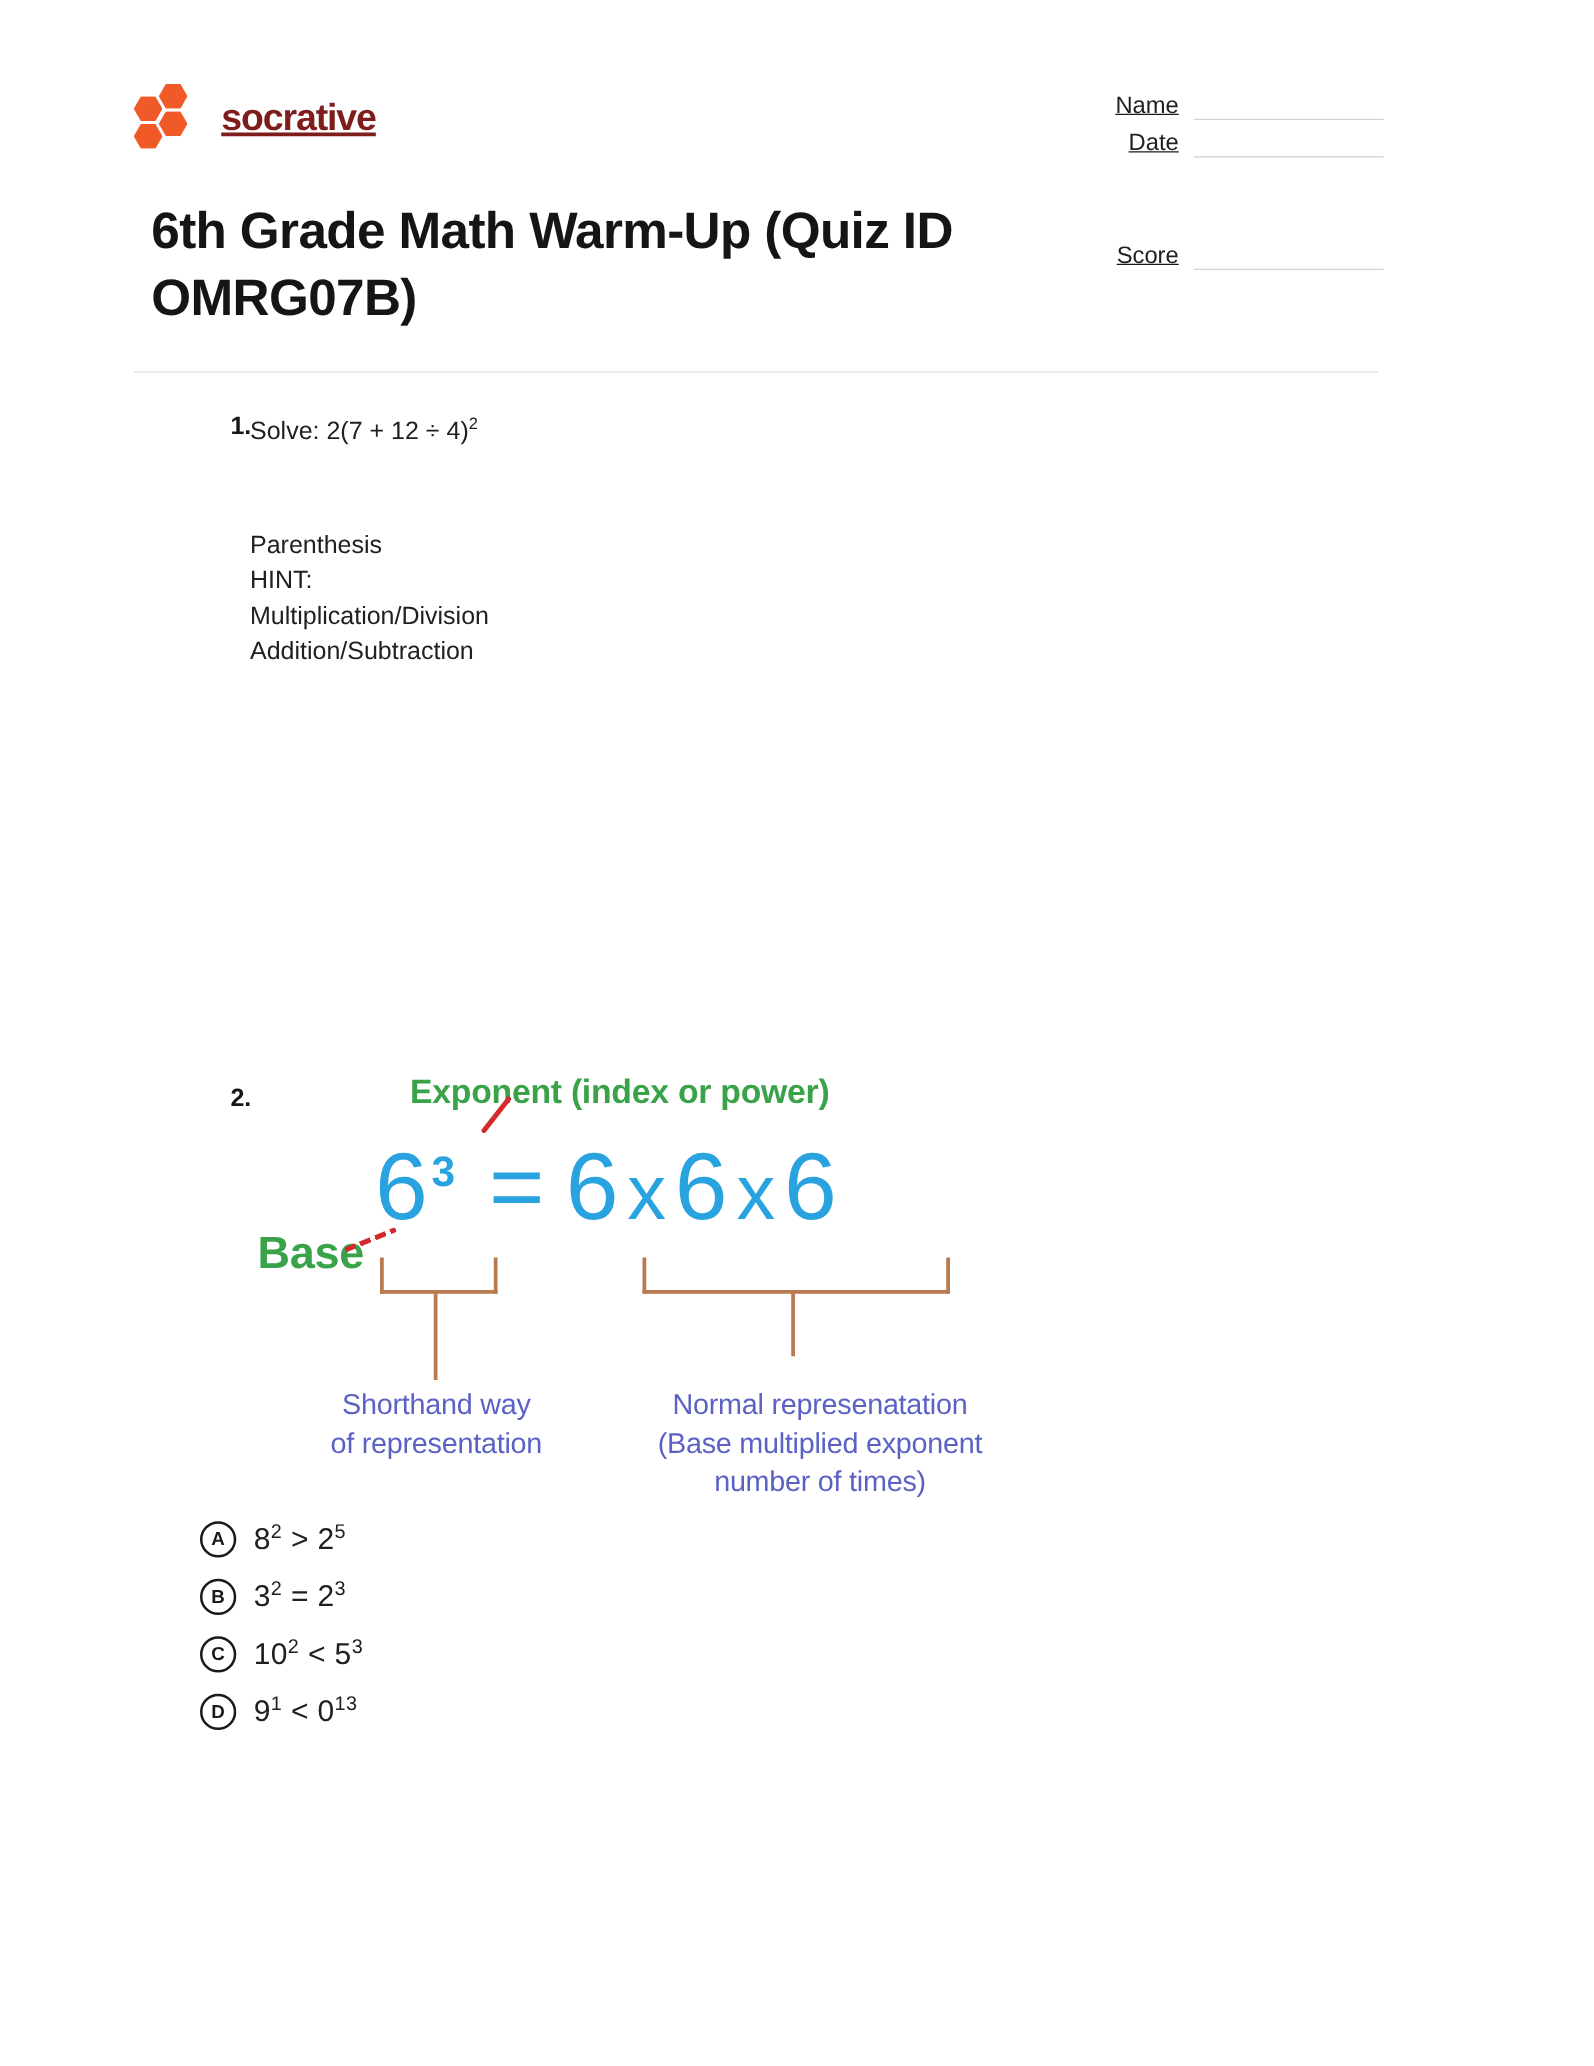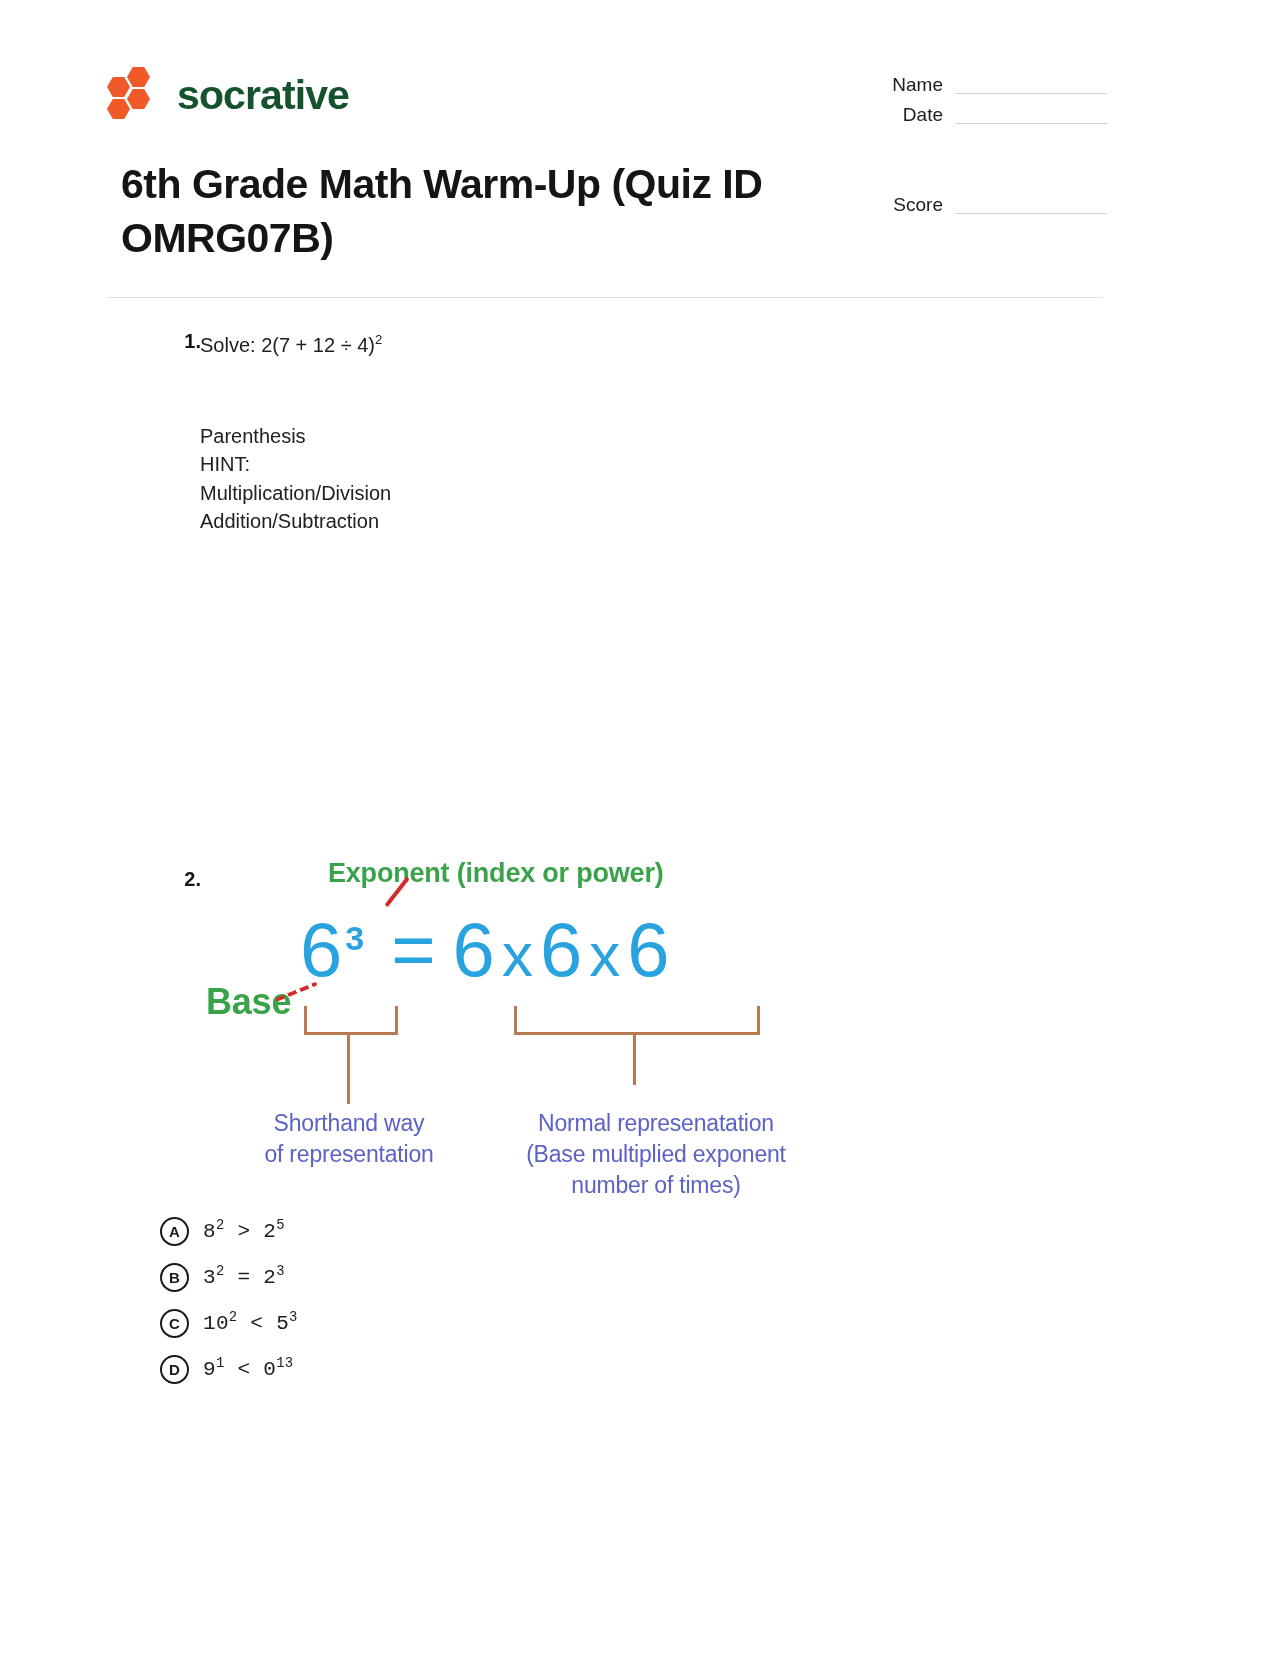--- a/index.html
+++ b/index.html
@@ -48,38 +48,40 @@
     width: 23px;
     height: 20px;
     background: #f05a28;
     clip-path: polygon(25% 0%, 75% 0%, 100% 50%, 75% 100%, 25% 100%, 0% 50%);
   }
   .hex.h1 { left: 0px;  top: 9px; }
   .hex.h2 { left: 0px;  top: 31px; }
   .hex.h3 { left: 20px; top: -1px; }
   .hex.h4 { left: 20px; top: 21px; }
   .wordmark {
-    font-size: 41px;
+    font-size: 30px;
     font-weight: 700;
     letter-spacing: -0.9px;
-    color: #14532d;
+    color: #7f1d1d;
     line-height: 1;
+    text-decoration: underline;
   }
 
   .meta-fields {
     position: absolute;
     right: 0;
     top: 14px;
     width: 255px;
   }
   .meta-row {
     display: flex;
-    align-items: center;
+    align-items: flex-end;
     justify-content: flex-end;
     margin-bottom: 8px;
+    text-decoration: underline;
   }
   .meta-label {
     font-size: 19px;
     color: #202020;
     white-space: nowrap;
     margin-right: 12px;
   }
   .meta-line {
     display: inline-block;
     width: 152px;
@@ -280,24 +282,23 @@
     border-radius: 50%;
     display: flex;
     align-items: center;
     justify-content: center;
     font-size: 15px;
     font-weight: 700;
     color: #1a1a1a;
     margin-right: 14px;
   }
   .opt-text {
-    font-size: 21px;
+    font-size: 24px;
     color: #202020;
     letter-spacing: 0.3px;
-    font-family: Liberation Mono, monospace;
   }
   .opt-text sup {
     font-size: 0.66em;
     vertical-align: super;
     line-height: 0;
   }
 </style>
 </head>
 <body>
 

